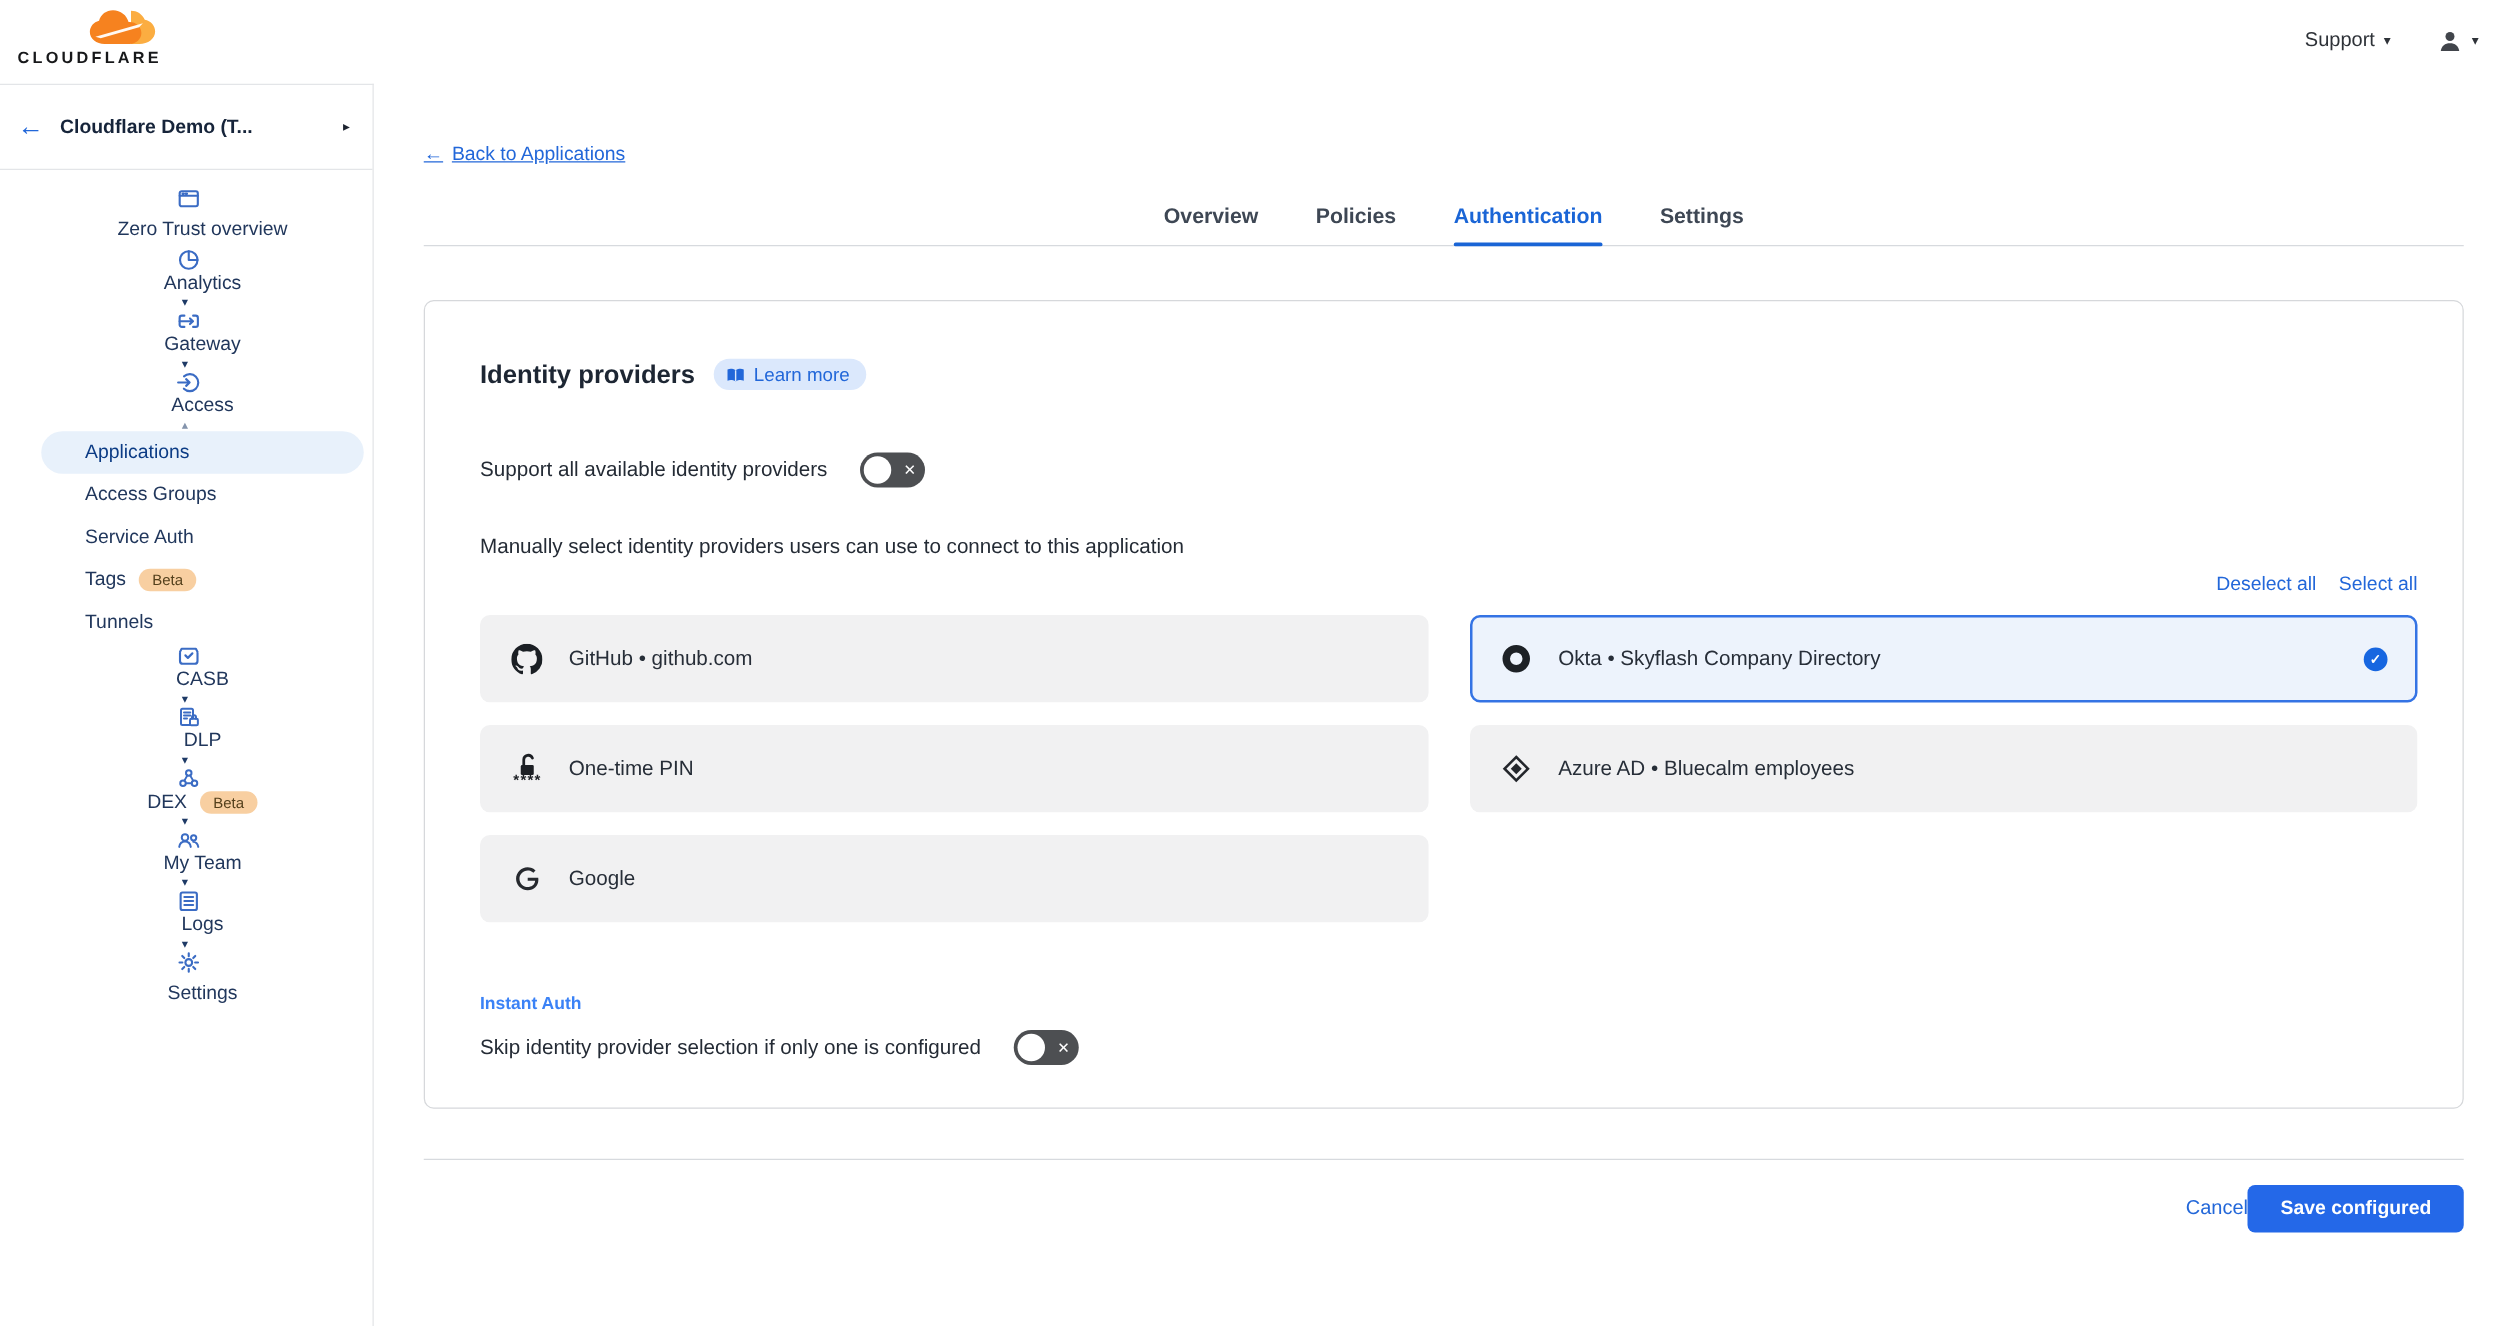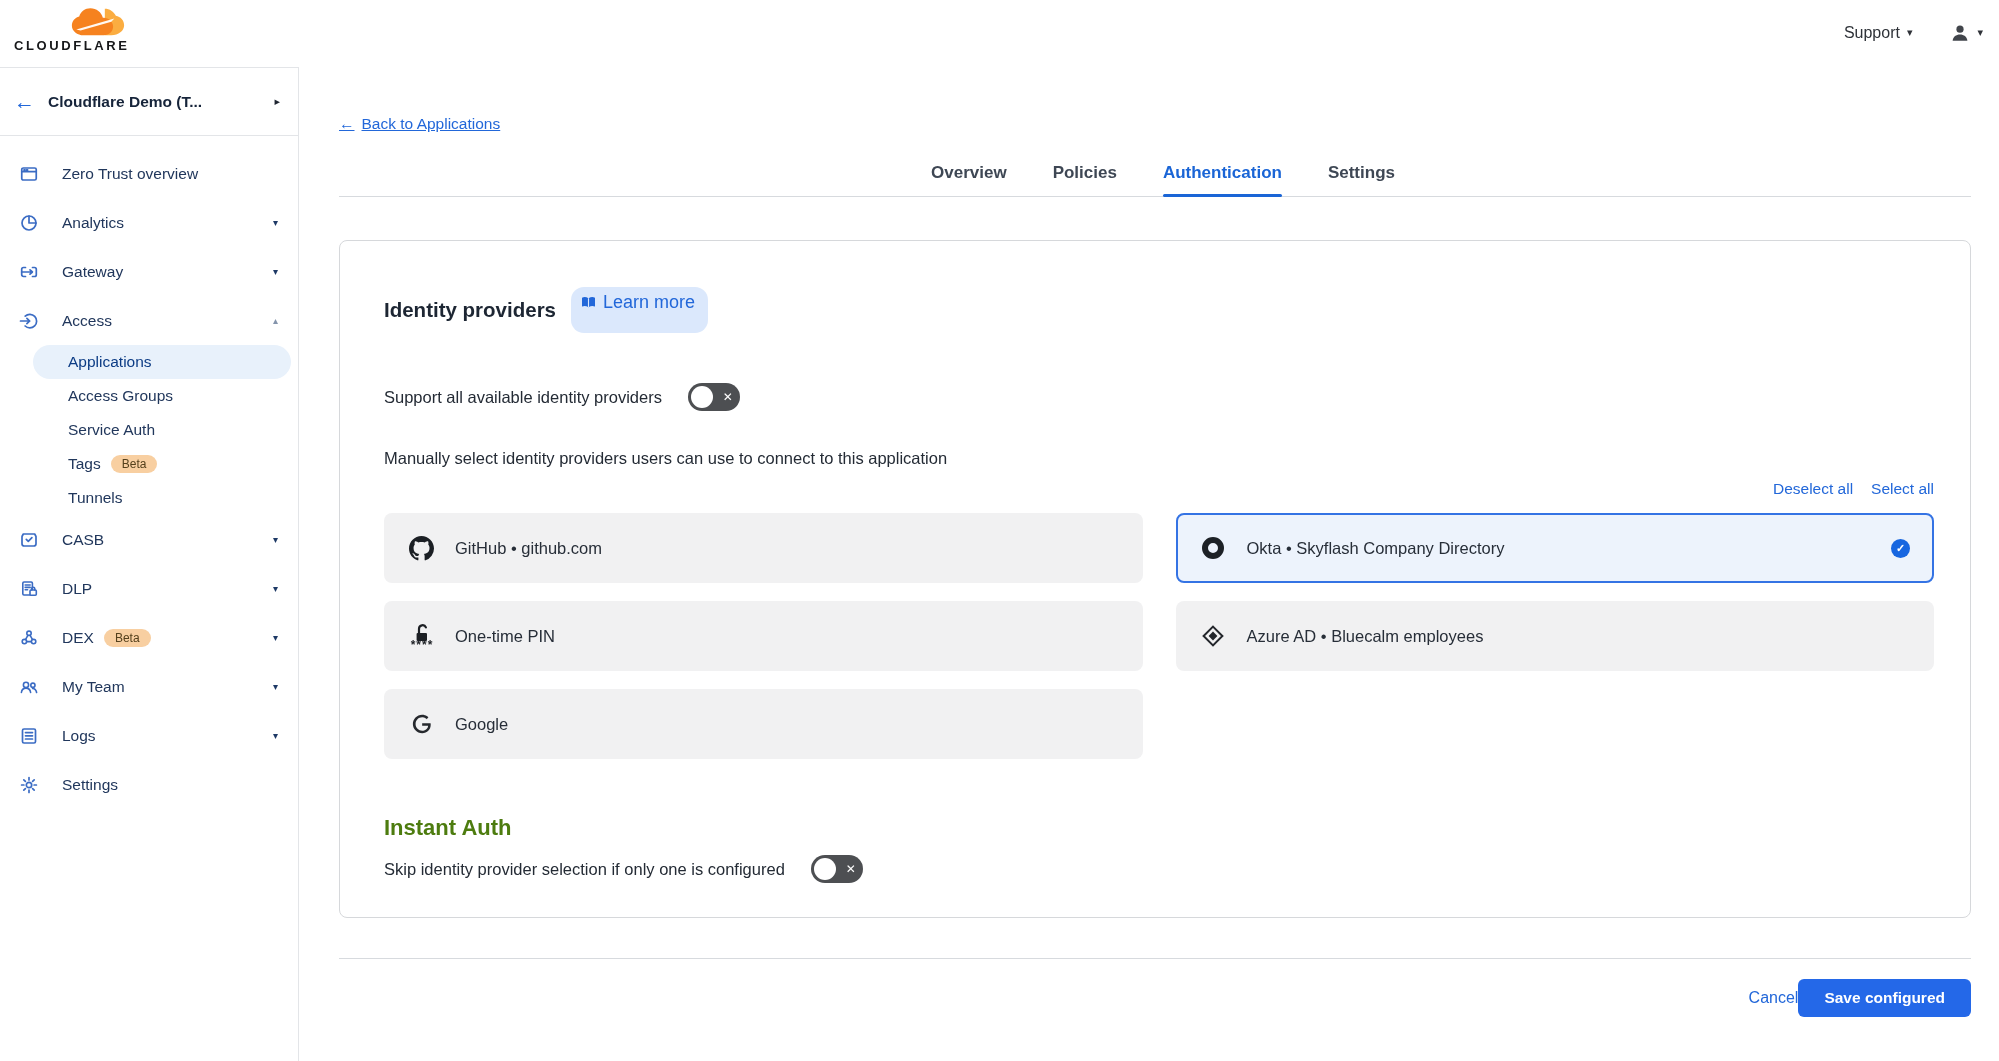--- a/index.html
+++ b/index.html
@@ -25,21 +25,21 @@
   .shell { display:flex; height:994px; }
   .sidebar { width:299px; flex-shrink:0; border-right:1px solid var(--border_light,#e3e5e8);
              border-top:1px solid var(--border_light,#e3e5e8); }
   .side-header { height:68px; border-bottom:1px solid var(--border_light,#e3e5e8);
                  display:flex; align-items:center; padding:0 14px 0 14px; }
   .back-arrow { color:var(--accent,#2267d9); font-size:21px; cursor:pointer; width:34px; }
   .acct-name { font-weight:700; font-size:15.5px; color:#16243a; flex:1; white-space:nowrap; overflow:hidden; }
   .acct-caret { color:#1d2430; font-size:11px; cursor:pointer; padding:4px; }
 
   nav { padding-top:13px; }
-  .nav-item { height:49px; display:flex; align-items:center; padding:0 14px 0 18px; cursor:pointer; }
+  .nav-item { height:49px; display:flex; align-items:center; padding:0 14px 0 18px; cursor:pointer;flex-direction:column; }
   .nicon { width:22px; display:flex; justify-content:center; flex-shrink:0; }
   .nlabel { margin-left:22px; font-size:15.5px; color:var(--sidebar_text,#21375c); flex:1;
             display:flex; align-items:center; gap:10px; }
   .ncaret { color:#1e3a66; font-size:10px; margin-right:6px; }
   .ncaret.up { color:#8494ac; }
 
   .sub-item { height:34px; display:flex; align-items:center; padding-left:68px;
               font-size:15.5px; color:var(--sidebar_text,#21375c); cursor:pointer; }
   .sub-item.active { margin:0 7px 0 33px; padding-left:35px; background:var(--active_item_bg,#e8f1fb);
                      border-radius:17px; font-weight:400; color:var(--active_item_text,#0c3c85); }
@@ -59,21 +59,21 @@
   .tab { padding-bottom:13px; font-size:17px; font-weight:600; color:#3e4754; cursor:pointer; position:relative; }
   .tab.active { color:var(--tab_active,#1a65d6); }
   .tab.active::after { content:""; position:absolute; left:0; right:0; bottom:-1px; height:3px;
                        background:var(--tab_active,#1a65d6); border-radius:2px; }
 
   .card { margin-top:43px; border:1px solid #d6d8db; border-radius:8px;
           padding:46px 36px 34px 44px; background:#fff; }
   .card-head { display:flex; align-items:center; gap:15px; }
   .card-head h2 { margin:0; font-size:20.5px; font-weight:700; color:var(--title_text,#1d2633); }
   .learn-badge { background:#dbe8fc; color:var(--accent,#2267d9); border-radius:13px;
-                 padding:5px 13px 20px 10px; font-size:18px; display:inline-flex; align-items:center;
+                 padding:5px 13px 3px 10px; font-size:15px; display:inline-flex; align-items:center;
                  gap:7px; cursor:pointer; }
 
   .toggle-row { display:flex; align-items:center; gap:26px; font-size:16.5px; color:#242b35; }
   .toggle-row.first { margin-top:50px; }
   .toggle { width:52px; height:28px; border-radius:14px; background:var(--toggle_off,#4d4f52);
             position:relative; cursor:pointer; flex-shrink:0; }
   .toggle .knob { position:absolute; left:3px; top:3px; width:22px; height:22px; border-radius:50%;
                   background:#fff; }
   .toggle .xmark { position:absolute; right:7px; top:50%; transform:translateY(-50%);
                    color:#fff; font-size:12px; line-height:1; }
@@ -85,21 +85,21 @@
   .provider-grid { display:grid; grid-template-columns:1fr 1fr; column-gap:33px; row-gap:18px; margin-top:15px; }
   .tile { height:70px; background:var(--tile_bg,#f1f1f2); border:2px solid transparent; border-radius:8px;
           display:flex; align-items:center; padding:0 22px; gap:20px; font-size:16.5px; color:#272e38;
           cursor:pointer; }
   .tile.selected { background:var(--selected_tile_bg,#edf3fc); border-color:var(--selected_tile_border,#3473e4); }
   .picon { width:27px; display:flex; justify-content:center; flex-shrink:0; }
   .check-circle { margin-left:auto; width:19px; height:19px; border-radius:50%;
                   background:var(--check_bg,#1766e0); color:#fff; font-size:11px; font-weight:700;
                   display:flex; align-items:center; justify-content:center; }
 
-  h3.instant-auth { margin:56px 0 0; font-size:22px; font-weight:700; color:#4d7c0f; }
+  h3.instant-auth { margin:56px 0 0; font-size:14px; font-weight:700; color:#3b82f6; }
   .toggle-row.instant { margin-top:14px; }
 
   .footer-divider { border-top:1px solid var(--divider,#d7dade); margin-top:40px; }
   .footer { display:flex; justify-content:flex-end; align-items:center; margin-top:20px; }
   .cancel-link { color:var(--accent,#2267d9); font-size:16px; cursor:pointer; text-decoration:none; }
   .save-btn { background:var(--save_btn,#2468e8); color:#fff; border:none; border-radius:6px;
               height:38px; padding:0 26px; font-size:15.5px; font-weight:600;
               font-family:"Liberation Sans",sans-serif; cursor:pointer; }
 </style>
 </head>

